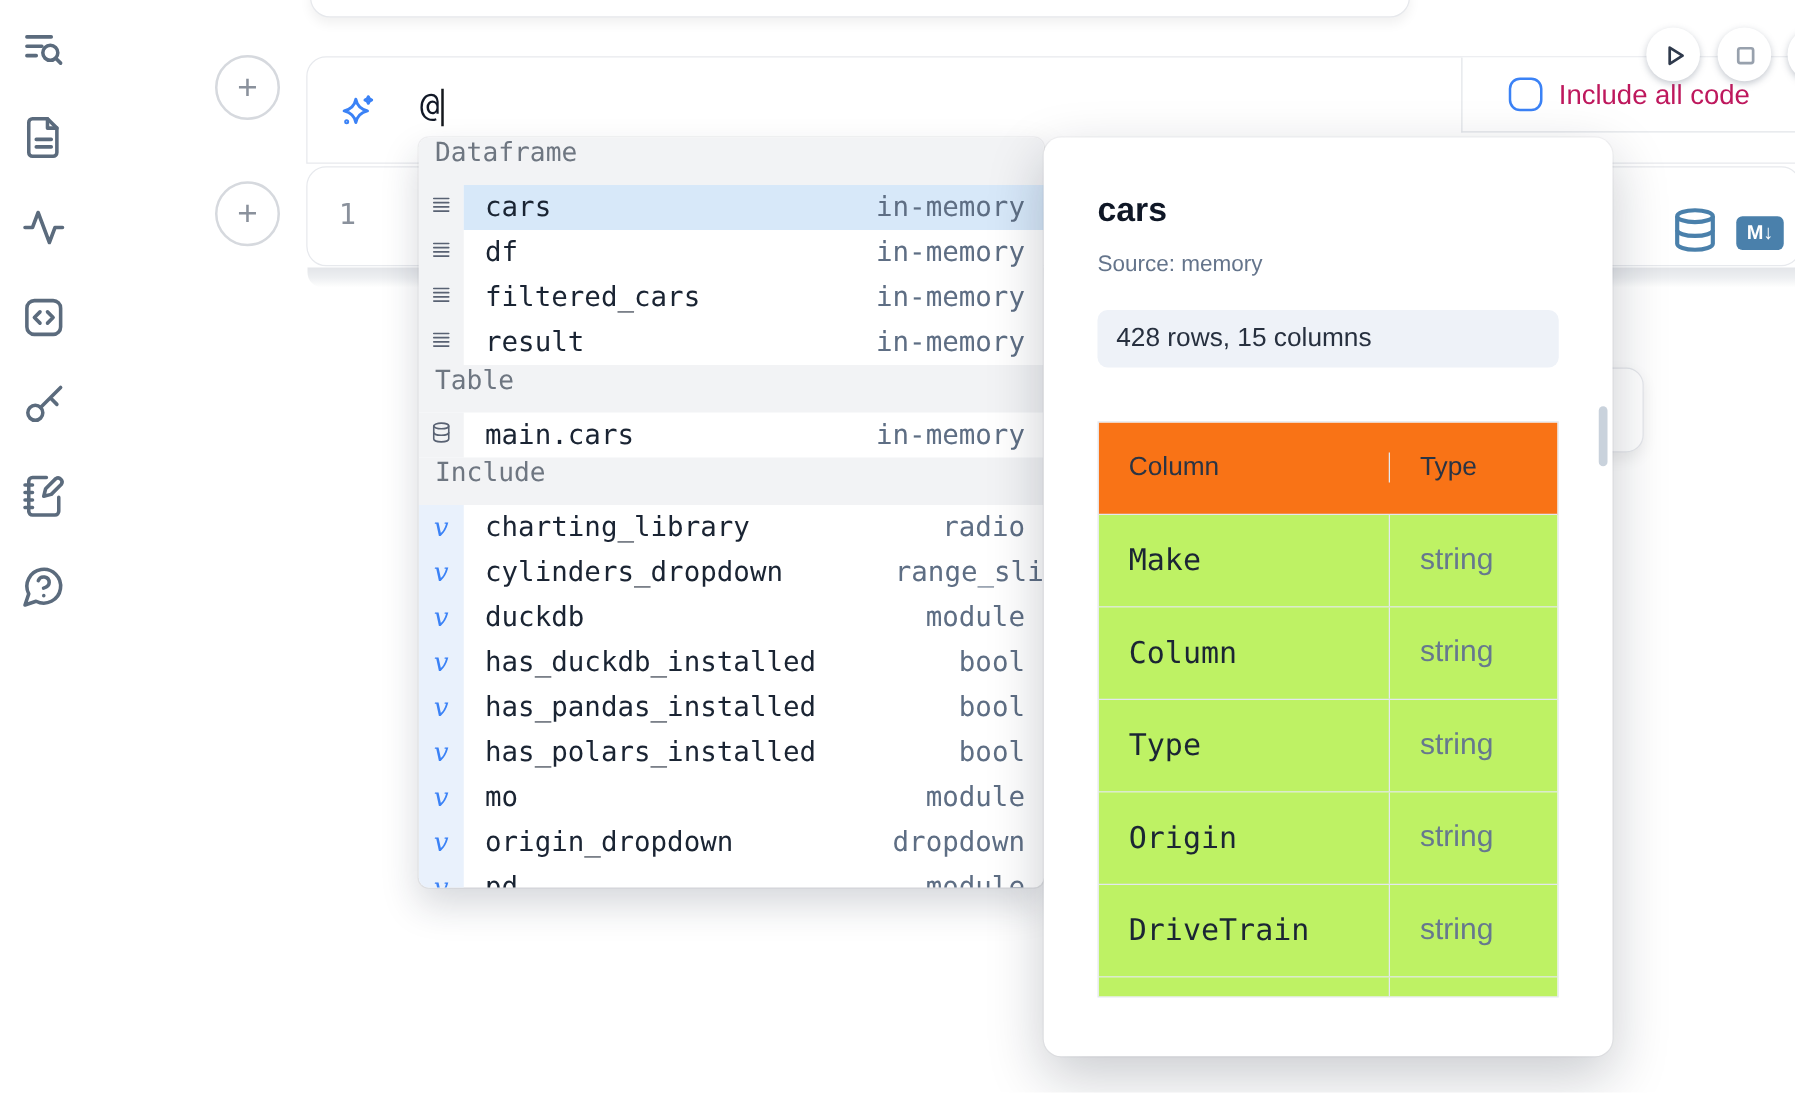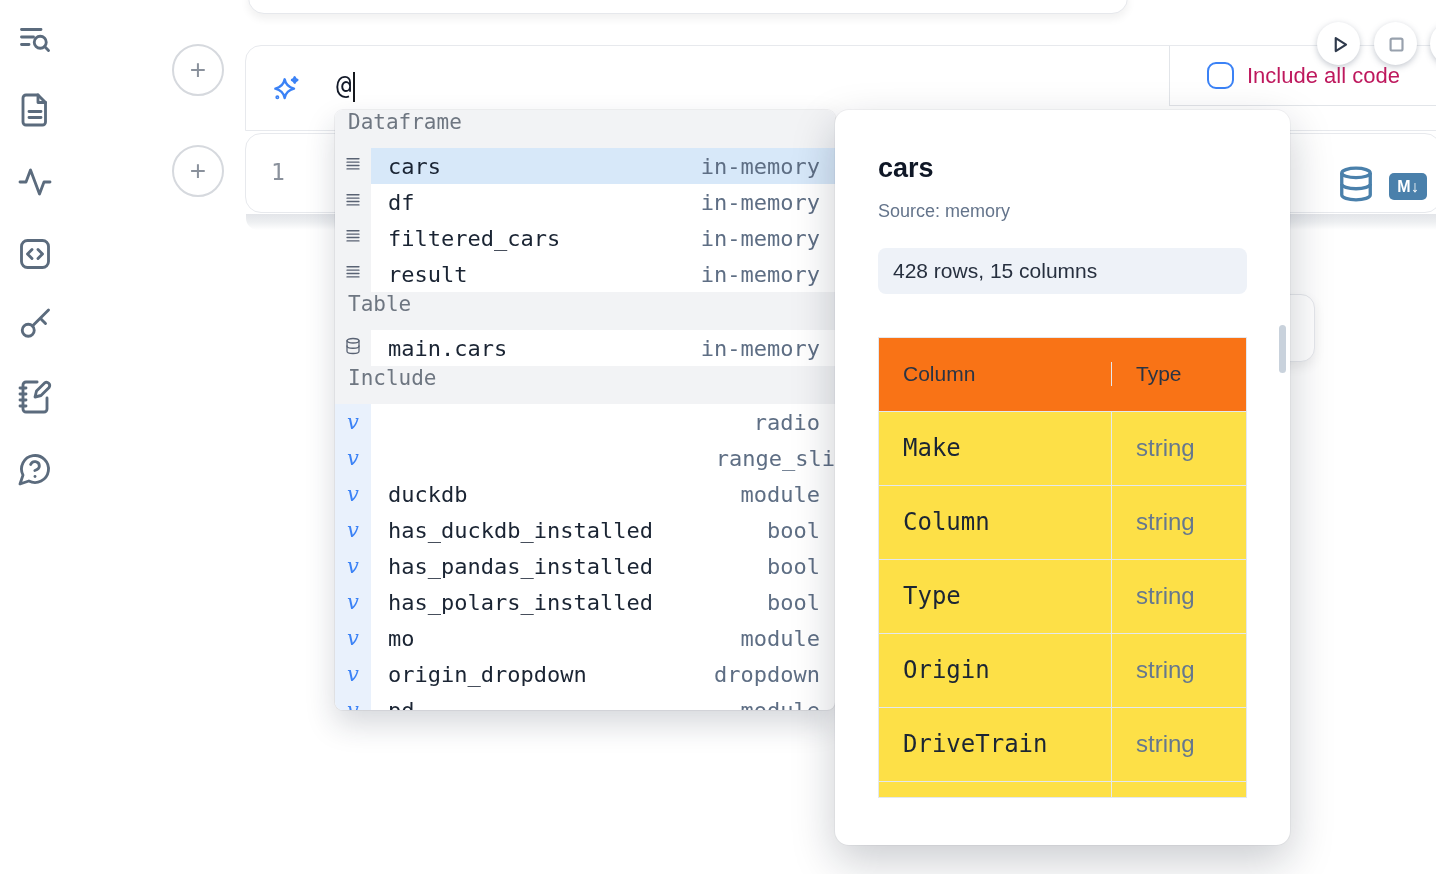--- a/index.html
+++ b/index.html
@@ -90,21 +90,21 @@
 
   
   .preview { position:absolute; left:835px; top:110px; width:455px; height:735px; background:#fff; z-index:50;
     border-radius:14px; box-shadow:0 16px 44px rgba(15,23,42,.22), 0 0 0 1px rgba(15,23,42,.04);
     padding:44px 43px 0; }
   .pv-title { font-size:27px; font-weight:bold; color:#0f1726; line-height:1.1; }
   .pv-src { margin-top:17px; font-size:18px; color:#64748b; }
   .pv-badge { margin-top:26px; height:46px; background:#eef2f8; border-radius:8px; display:flex;
     align-items:center; padding:0 15px; font-size:21px; color:#27303f; }
   .pv-tbl { margin-top:43px; height:461px; overflow:hidden; border:1px solid #e3e8ef; }
-  .t-row { display:flex; height:74px; border-bottom:1px solid #e3e8ef; background:#fde047; }
+  .t-row { display:flex; height:74px; border-bottom:1px solid #e3e8ef; background:#bef264; }
   .t-row.head { background:#f97316;align-items:center; }
   .t-c1 { width:233px; border-right:1px solid #e3e8ef; display:flex; align-items:center; padding-left:24px; }
   .t-c2 { flex:1; display:flex; align-items:center; padding-left:24px; }
   .t-row.head .t-c1, .t-row.head .t-c2 { font-size:21px; color:#2a3444; }
   .cell-name { font-family:"DejaVu Sans Mono", monospace; font-size:24px; color:#1b2534; }
   .cell-type { font-size:24px; color:#66788e; }
   .scroll-thumb { position:absolute; right:4px; top:215px; width:7px; height:48px; background:#c9d2dc; border-radius:4px; cursor:pointer; }
 </style>
 </head>
 <body>
@@ -304,29 +304,31 @@
         <span>Include</span>
       </div>
       <div class="dd-items">
 
       <div class="dd-row kind-variable">
             <span class="dd-gutter">
 
               <span class="ic ic-var">v</span>
             </span>
             <span class="dd-main">
+              <span class="dd-name">charting_library</span>
               <span class="dd-type">radio</span>
             </span>
           </div>
         <div class="dd-row type-clipped kind-variable">
             <span class="dd-gutter">
 
               <span class="ic ic-var">v</span>
             </span>
             <span class="dd-main">
+              <span class="dd-name">cylinders_dropdown</span>
               <span class="dd-type">range_sli</span>
             </span>
           </div>
         <div class="dd-row kind-variable">
             <span class="dd-gutter">
 
               <span class="ic ic-var">v</span>
             </span>
             <span class="dd-main">
               <span class="dd-name">duckdb</span>

